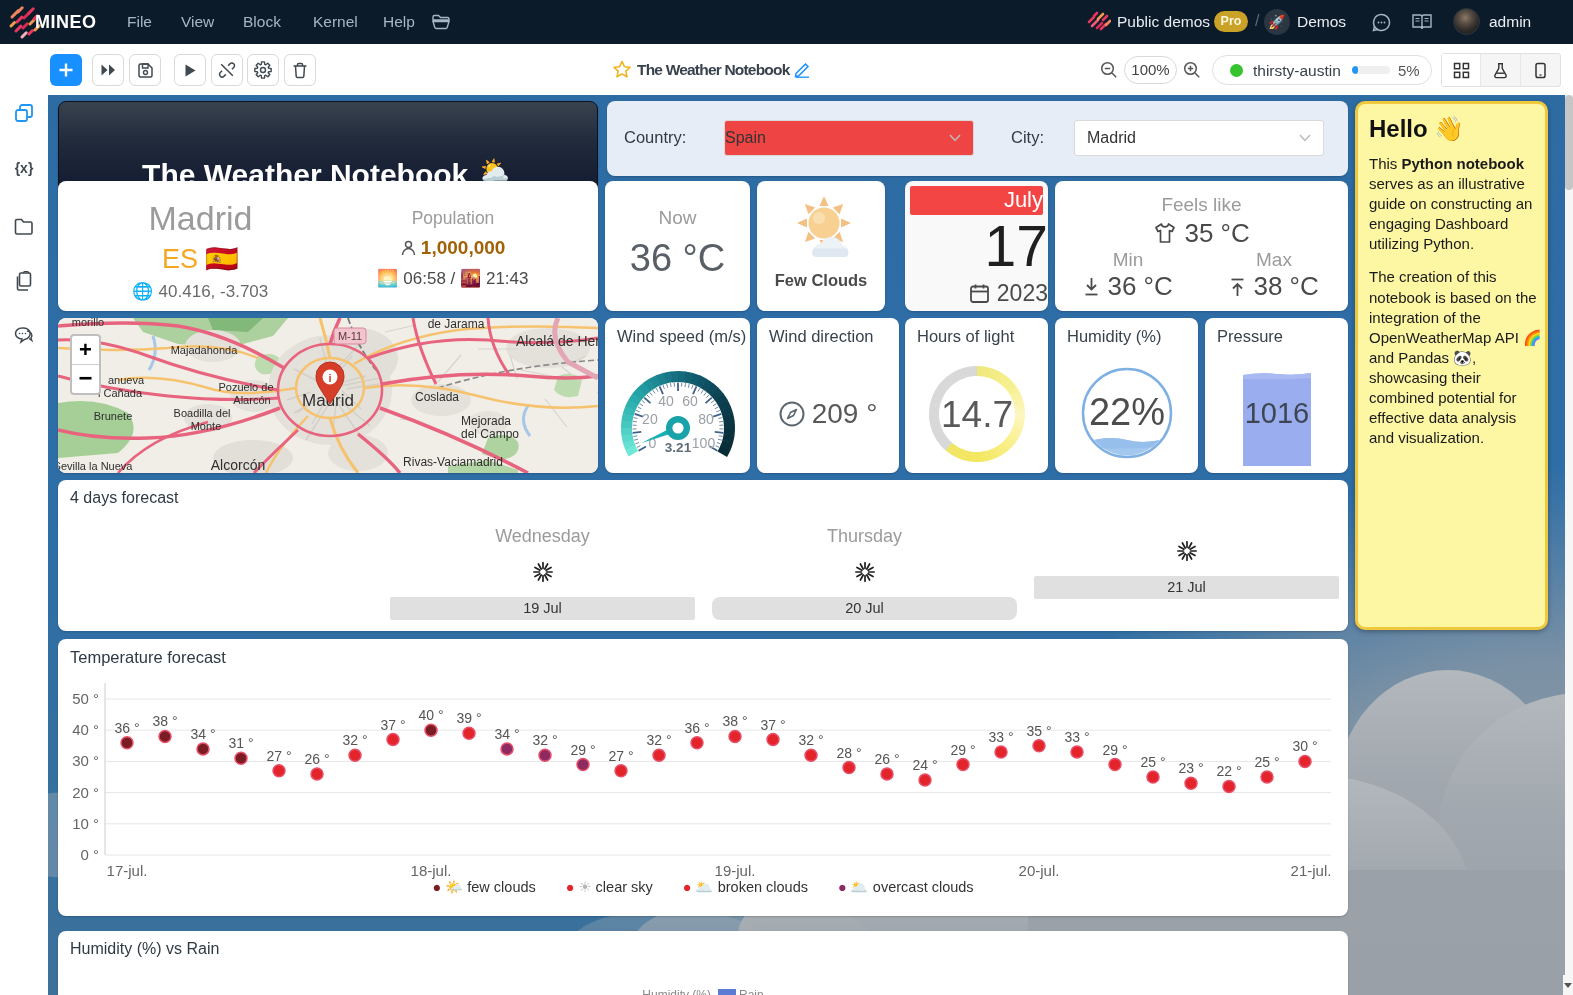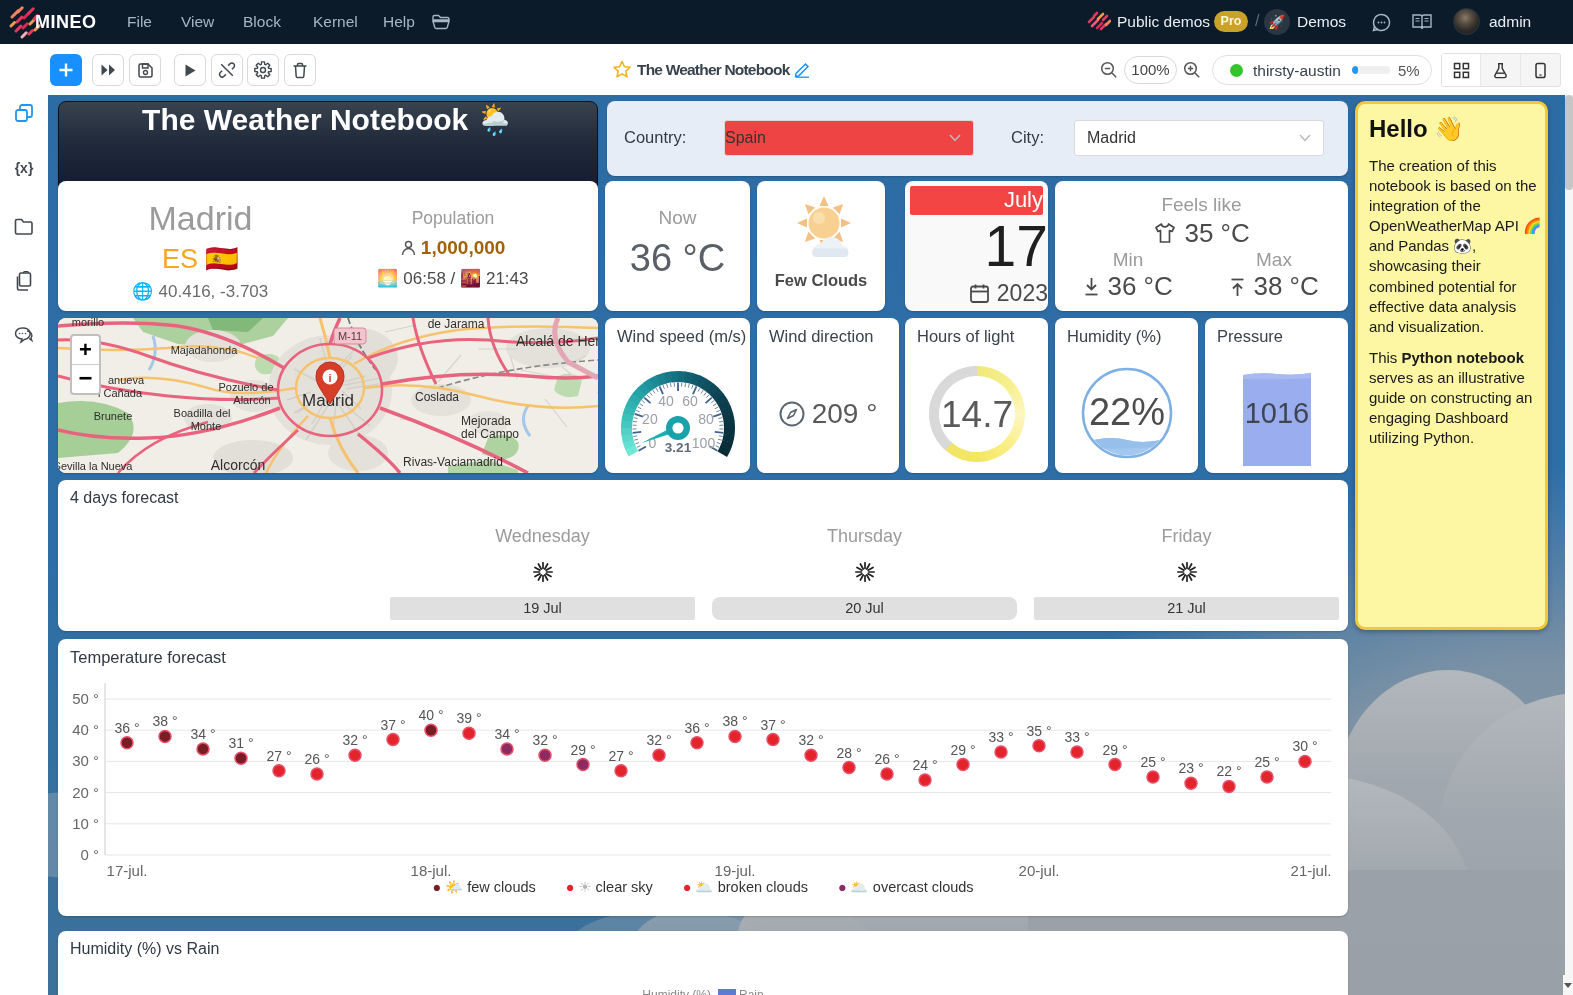--- a/index.html
+++ b/index.html
@@ -229,21 +229,21 @@
 <ellipse cx="845" cy="838" rx="155" ry="58"></ellipse>
 <ellipse cx="705" cy="848" rx="120" ry="45" opacity="0.55"></ellipse>
 <ellipse cx="620" cy="852" rx="100" ry="38" opacity="0.3"></ellipse>
 </g>
 <rect x="980" y="775" width="540" height="125" fill="#9aa1a8"></rect>
 <rect x="700" y="848" width="820" height="52" fill="#99a0a7"></rect>
 <g>
 </g>
 <ellipse cx="30" cy="740" rx="118" ry="43" fill="#7c97ad" opacity="0.65"></ellipse>
 </svg>
-<div class="card" style="left:10px;top:6px;width:540px;height:92px;background:linear-gradient(180deg,#39434f 0%, #232c3c 40%, #111a30 100%);border:1px solid #0b1220;display:flex;align-items:flex-start;justify-content:center">
+<div class="card" style="left:10px;top:6px;width:540px;height:92px;background:linear-gradient(180deg,#39434f 0%, #232c3c 40%, #111a30 100%);border:1px solid #0b1220;display:flex;align-items:flex-end;justify-content:center">
 <span style="color:#fff;font-size:30px;font-weight:bold">The Weather Notebook 🌦️</span>
       </div>
 <div class="card" style="left:559px;top:6px;width:741px;height:75px;background:#e7edf7;display:block">
 <span class="abs" style="left:17px;top:27px;font-size:16.5px;color:#2f3a44">Country:</span>
 <div class="abs" style="left:117px;top:19px;width:250px;height:36px;background:#ef4444;border:1px solid #d9d9d9;border-radius:3px;line-height:34px;font-size:16px;color:#333">Spain<svg style="position:absolute;right:12px;top:13px" width="12" height="8" viewBox="0 0 12 8">
             <path d="M1 1 L6 6.5 L11 1" fill="none" stroke="#bbb" stroke-width="1.5"></path>
           </svg></div>
 <span class="abs" style="left:404px;top:27px;font-size:16.5px;color:#2f3a44">City:</span>
 <div class="abs" style="left:467px;top:19px;width:250px;height:36px;background:#fff;border:1px solid #d9d9d9;border-radius:3px;line-height:34px;padding-left:12px;font-size:16px;color:#333">Madrid<svg style="position:absolute;right:12px;top:13px" width="12" height="8" viewBox="0 0 12 8">
             <path d="M1 1 L6 6.5 L11 1" fill="none" stroke="#bbb" stroke-width="1.5"></path>
@@ -668,21 +668,20 @@
               <line x1="6.5" y1="10.0" x2="0.8" y2="10.0" stroke="#1f1f1f" stroke-width="1.7" stroke-linecap="round"></line>
               <line x1="7.0" y1="11.8" x2="2.0" y2="14.6" stroke="#1f1f1f" stroke-width="1.7" stroke-linecap="round"></line>
               <line x1="8.2" y1="13.0" x2="5.4" y2="18.0" stroke="#1f1f1f" stroke-width="1.7" stroke-linecap="round"></line>
               <line x1="10.0" y1="13.5" x2="10.0" y2="19.2" stroke="#1f1f1f" stroke-width="1.7" stroke-linecap="round"></line>
               <line x1="11.8" y1="13.0" x2="14.6" y2="18.0" stroke="#1f1f1f" stroke-width="1.7" stroke-linecap="round"></line>
               <line x1="13.0" y1="11.8" x2="18.0" y2="14.6" stroke="#1f1f1f" stroke-width="1.7" stroke-linecap="round"></line>
             </svg></div>
 <div style="margin-top:15px;height:23px;background:#e0e0e0;border-radius:8px;font-size:14.5px;color:#333;line-height:23px">20 Jul</div>
 </div>
 <div class="abs" style="left:976px;top:46px;width:305px;text-align:center">
-<div style="font-size:18px;color:#9b9b9b">Friday</div>
 <div style="margin-top:15px;height:20px"><svg width="20" height="20" viewBox="0 0 20 20">
               <line x1="13.5" y1="10.0" x2="19.2" y2="10.0" stroke="#1f1f1f" stroke-width="1.7" stroke-linecap="round"></line>
               <line x1="13.0" y1="8.2" x2="18.0" y2="5.4" stroke="#1f1f1f" stroke-width="1.7" stroke-linecap="round"></line>
               <line x1="11.8" y1="7.0" x2="14.6" y2="2.0" stroke="#1f1f1f" stroke-width="1.7" stroke-linecap="round"></line>
               <line x1="10.0" y1="6.5" x2="10.0" y2="0.8" stroke="#1f1f1f" stroke-width="1.7" stroke-linecap="round"></line>
               <line x1="8.2" y1="7.0" x2="5.4" y2="2.0" stroke="#1f1f1f" stroke-width="1.7" stroke-linecap="round"></line>
               <line x1="7.0" y1="8.2" x2="2.0" y2="5.4" stroke="#1f1f1f" stroke-width="1.7" stroke-linecap="round"></line>
               <line x1="6.5" y1="10.0" x2="0.8" y2="10.0" stroke="#1f1f1f" stroke-width="1.7" stroke-linecap="round"></line>
               <line x1="7.0" y1="11.8" x2="2.0" y2="14.6" stroke="#1f1f1f" stroke-width="1.7" stroke-linecap="round"></line>
               <line x1="8.2" y1="13.0" x2="5.4" y2="18.0" stroke="#1f1f1f" stroke-width="1.7" stroke-linecap="round"></line>
@@ -786,22 +785,22 @@
 <span><span style="color:#8e2a62">●</span> 🌥️︎ overcast clouds</span>
 </div>
 </div>
 <div class="card" style="left:10px;top:836px;width:1290px;height:80px;">
 <div class="ctitle" style="font-size:16px;color:#2f3a44">Humidity (%) vs Rain</div>
 <div class="abs" style="left:0;top:57px;width:1290px;text-align:center;font-size:12px;color:#888">Humidity (%)&nbsp;&nbsp;<span style="display:inline-block;width:18px;height:11px;background:#5b7bd5;vertical-align:-1px"></span> Rain</div>
 </div>
 <div class="card" style="left:1307px;top:6px;width:193px;height:529px;background:#fdf7a3;border:3px solid #efc83d;border-radius:10px;box-shadow:0 2px 5px rgba(0,0,0,.3)">
 <div style="padding:11px 1px 0 11px">
 <div style="font-size:24px;font-weight:bold;color:#111">Hello 👋</div>
+<div style="margin-top:11px;font-size:15px;line-height:1.34;color:#1a1a1a">This <b>Python notebook</b> serves as an illustrative guide on constructing an engaging Dashboard utilizing Python.</div>
 <div style="margin-top:13px;font-size:15px;line-height:1.34;color:#1a1a1a">The creation of this notebook is based on the integration of the OpenWeatherMap API 🌈 and Pandas 🐼, showcasing their combined potential for effective data analysis and visualization.</div>
-<div style="margin-top:11px;font-size:15px;line-height:1.34;color:#1a1a1a">This <b>Python notebook</b> serves as an illustrative guide on constructing an engaging Dashboard utilizing Python.</div>
 </div>
 </div>
 </div>
 
 <div class="abs" style="left:1565px;top:95px;width:8px;height:900px;background:#f6f6f6"></div>
 <div class="abs" style="left:1565px;top:95px;width:8px;height:95px;background:#c6c6c6;border-radius:4px"></div>
 <div class="abs" style="left:1563px;top:975px;width:10px;height:20px;background:#f6f6f6;display:flex;align-items:center;justify-content:center">
       <svg width="8" height="5" viewBox="0 0 8 5">
         <path d="M0 0 L8 0 L4 5 Z" fill="#555"></path>
       </svg>

